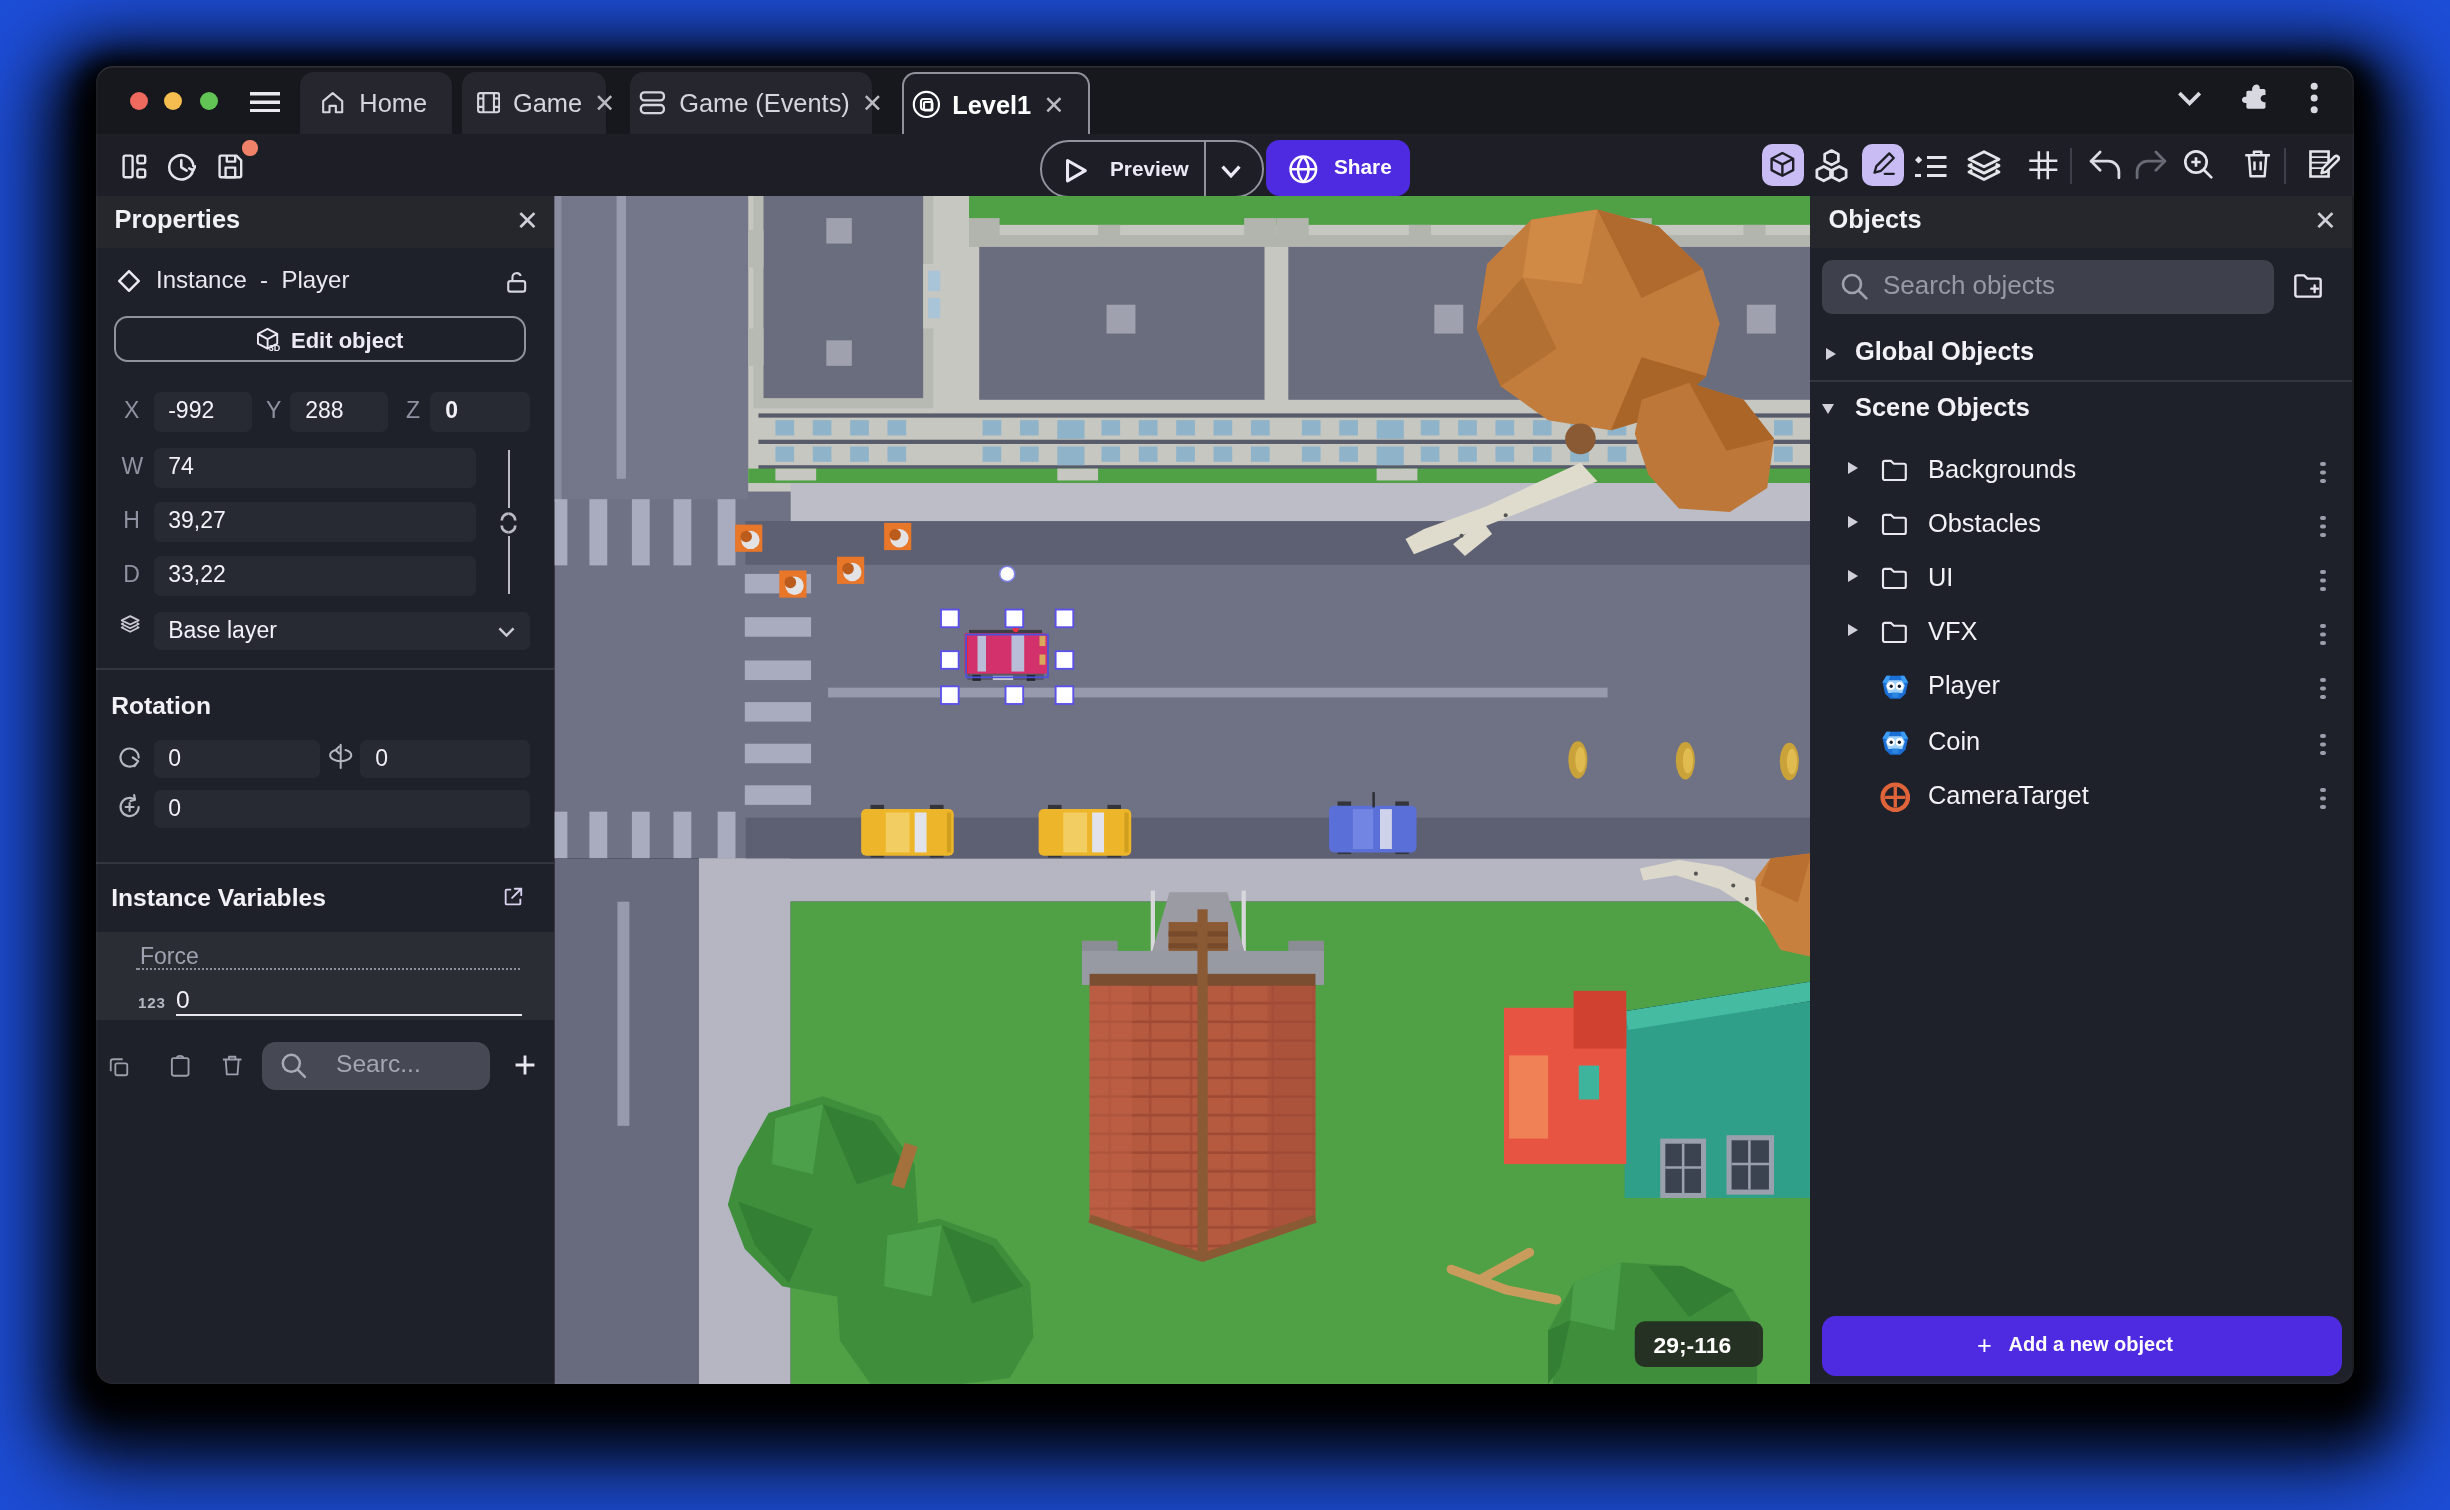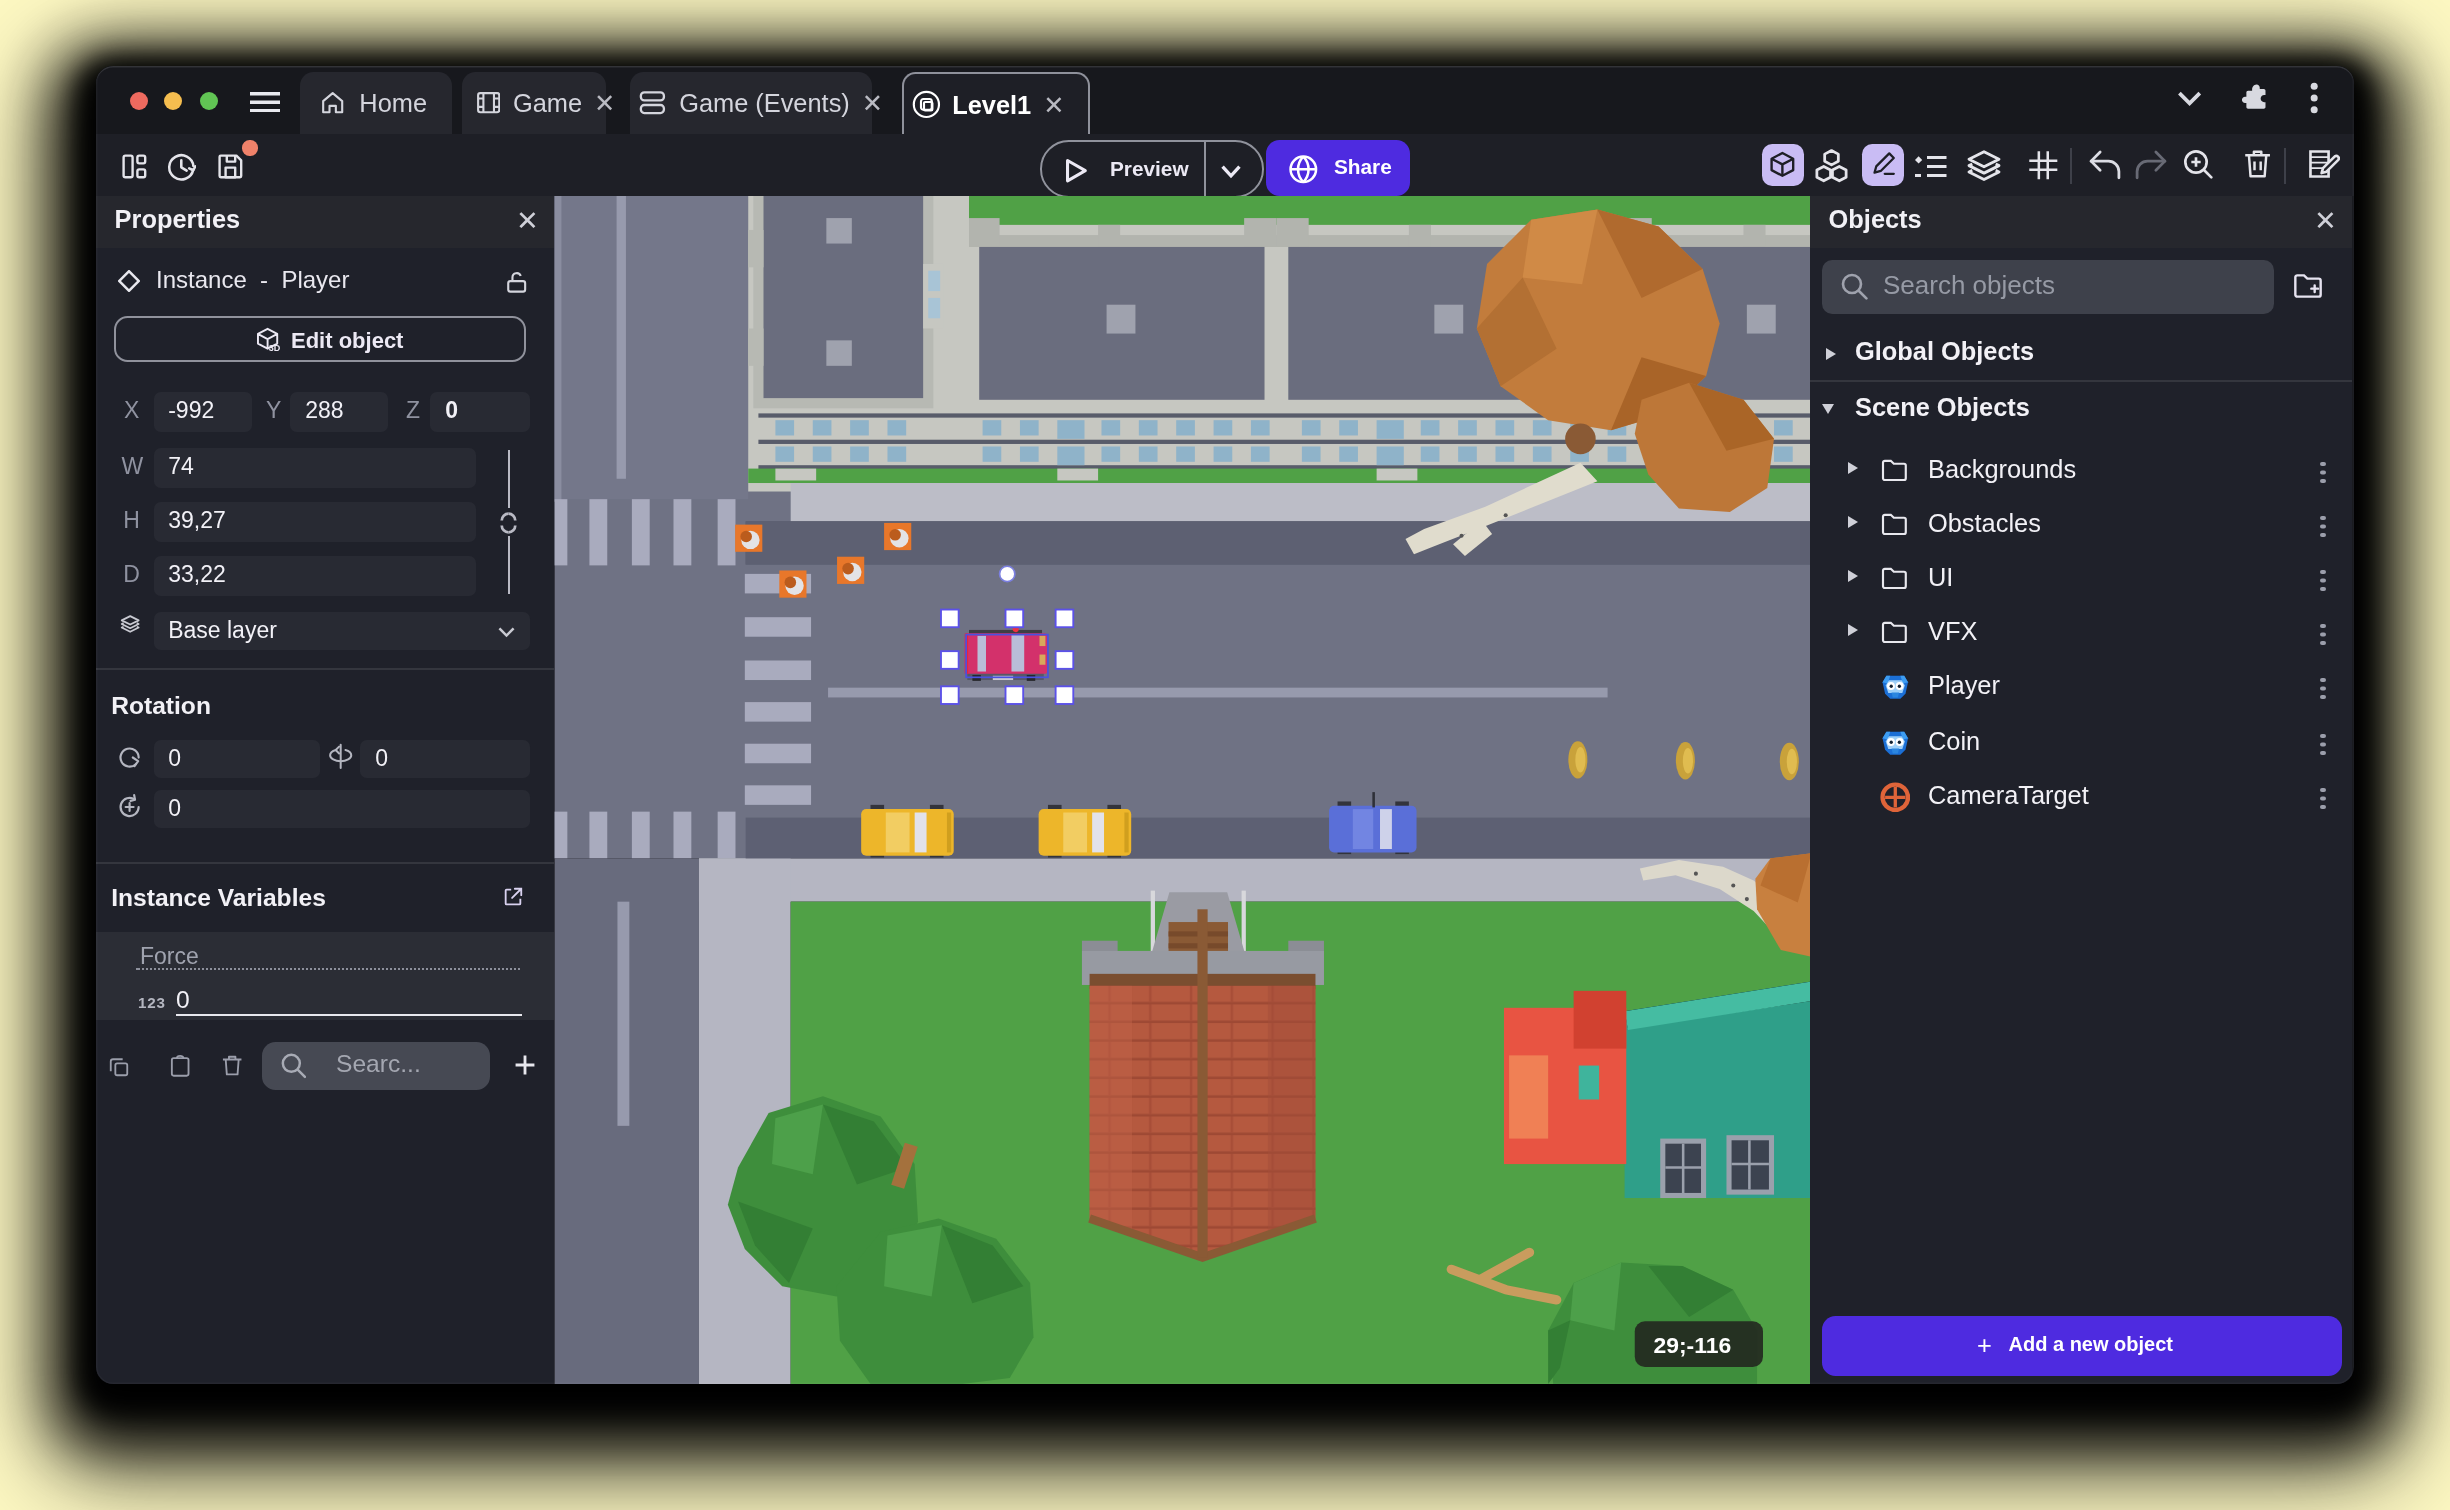--- a/index.html
+++ b/index.html
@@ -1,16 +1,16 @@
 <!DOCTYPE html>
 <html style="font-size:13.6px"><head>
 <meta charset="utf-8">
 <style>
   html,body{margin:0;padding:0;background:#4e656a;}
-  #stage{position:relative;width:2450px;height:1510px;overflow:hidden;background:#fef9c3;}
+  #stage{position:relative;width:2450px;height:1510px;overflow:hidden;background:#1d4ed8;}
   #zoom{position:absolute;left:0;top:0;width:1225px;height:755px;transform:scale(2);transform-origin:0 0;
         font-family:"Liberation Sans",sans-serif;}
   #win{position:absolute;left:48px;top:33px;width:1129px;height:659px;background:#17181d;border-radius:8.5px;
        box-shadow:0 5.1px 12px 8.5px rgba(0,0,0,0.96), 0 12px 29px 20.4px rgba(0,0,0,0.93), 0 20.4px 49px 25.5px rgba(0,0,0,0.52);overflow:hidden;}
   #win::after{content:"";position:absolute;inset:0;border-radius:8.5px;box-shadow:inset 0 0.8px 0 rgba(255,255,255,0.09), inset 0 0 0 0.8px rgba(255,255,255,0.03);pointer-events:none;}
   .abs{position:absolute;}
   
   #tabbar{position:absolute;left:0;top:0;width:100%;height:34px;background:#17181d;}
   .light{width:9.3px;height:9.3px;border-radius:50%;position:absolute;top:12.7px;}
   .tab{position:absolute;top:3px;height:31px;background:#26272e;border-radius:6.8px 6.8px 0 0;color:#d4d5dd;

